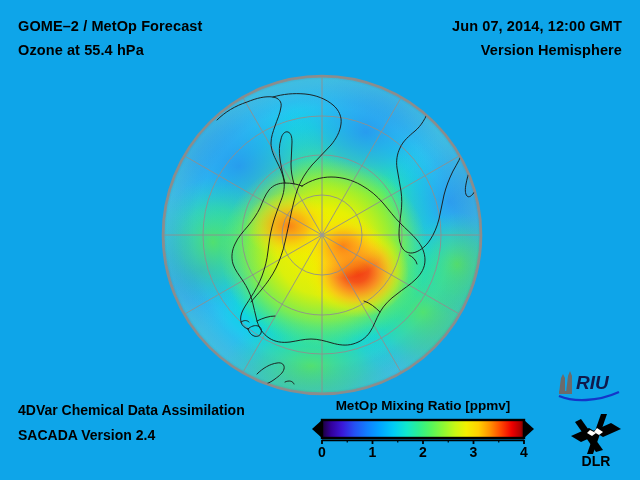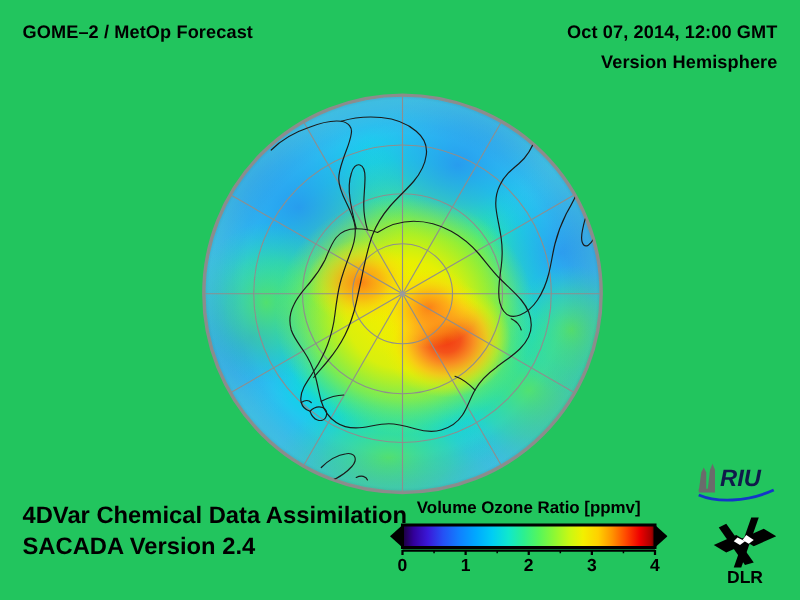--- a/index.html
+++ b/index.html
@@ -5,21 +5,21 @@
 <style>
   html, body {
     margin: 0;
     padding: 0;
     background: #ffffff;
   }
   #page {
     position: relative;
     width: 640px;
     height: 480px;
-    background: #22c55e;
+    background: #0ea5e9;
     overflow: hidden;
     font-family: "Liberation Sans", sans-serif;
     color: #000000;
   }
 
   
   .hdr {
     position: absolute;
     font-size: 14.5px;
     font-weight: bold;
@@ -28,21 +28,21 @@
   }
   #hdr-l1 { left: 18px;  top: 18px; }
   #hdr-l2 { left: 18px;  top: 42px; }
   #hdr-r1 { right: 18px; top: 18px; text-align: right; }
   #hdr-r2 { right: 18px; top: 42px; text-align: right; }
 
   
   .ftr {
     position: absolute;
     left: 18px;
-    font-size: 19px;
+    font-size: 14px;
     font-weight: bold;
     white-space: nowrap;
   }
   #ftr-l1 { top: 402px; }
   #ftr-l2 { top: 427px; }
   #ftr-l3 { top: 452px; }
 
   
   #globe-wrap {
     position: absolute;
@@ -108,21 +108,22 @@
     width: 70px;
     height: 58px;
   }
 </style>
 </head>
 <body>
 
 <div id="page">
 
   <div class="hdr" id="hdr-l1">GOME–2 / MetOp Forecast</div>
-  <div class="hdr" id="hdr-r1">Oct 07, 2014, 12:00 GMT</div>
+  <div class="hdr" id="hdr-l2">Ozone at 55.4 hPa</div>
+  <div class="hdr" id="hdr-r1">Jun 07, 2014, 12:00 GMT</div>
   <div class="hdr" id="hdr-r2">Version Hemisphere</div>
 
   <div id="globe-wrap">
     <svg id="globe-svg" width="322" height="322" viewBox="0 0 322 322">
       <defs>
         <clipPath id="discClip">
           <circle cx="161" cy="161" r="159"></circle>
         </clipPath>
 
         <radialGradient id="fieldBase" cx="50%" cy="50%" r="50%">
@@ -296,21 +297,21 @@
         <path d="M 248 181 C 252 183 255 186 256 190"></path>
       </g>
 
       <circle cx="161" cy="161" r="159.2" fill="none" stroke="#8c8c8c" stroke-width="2.2"></circle>
 
       <circle cx="161" cy="161" r="2.1" fill="#9a9a9a"></circle>
     </svg>
   </div>
 
   <div id="cbar-block">
-    <div id="cbar-title">Volume Ozone Ratio [ppmv]</div>
+    <div id="cbar-title">MetOp Mixing Ratio [ppmv]</div>
 
     <svg id="cbar-svg" width="222" height="26" viewBox="0 0 222 26">
       <defs>
         <linearGradient id="cbGrad" x1="0" y1="0" x2="1" y2="0">
           <stop offset="0.000" stop-color="#1a0038"></stop>
           <stop offset="0.045" stop-color="#33009c"></stop>
           <stop offset="0.100" stop-color="#3a18d8"></stop>
           <stop offset="0.160" stop-color="#2550f4"></stop>
           <stop offset="0.225" stop-color="#1080ff"></stop>
           <stop offset="0.290" stop-color="#00a8ff"></stop>

